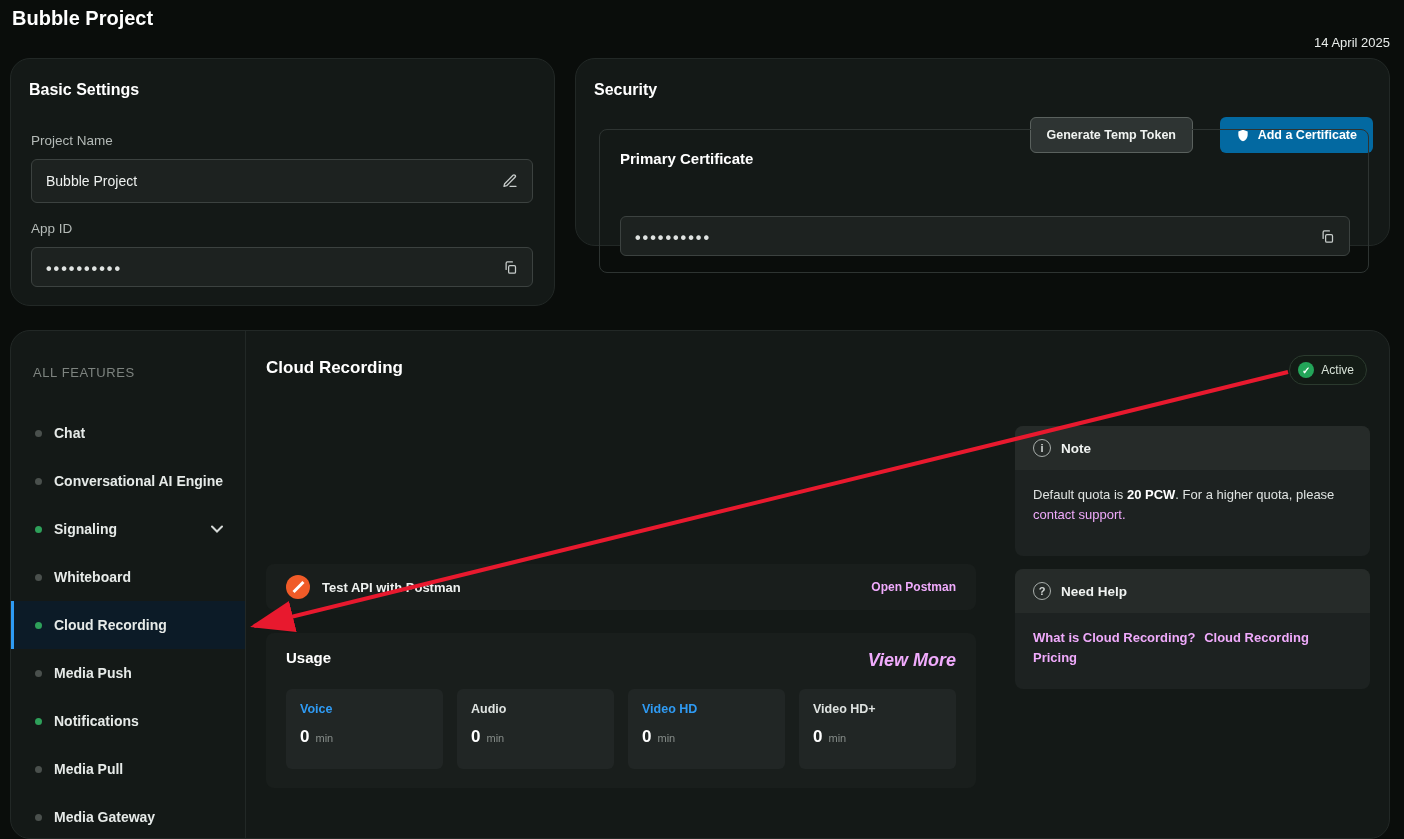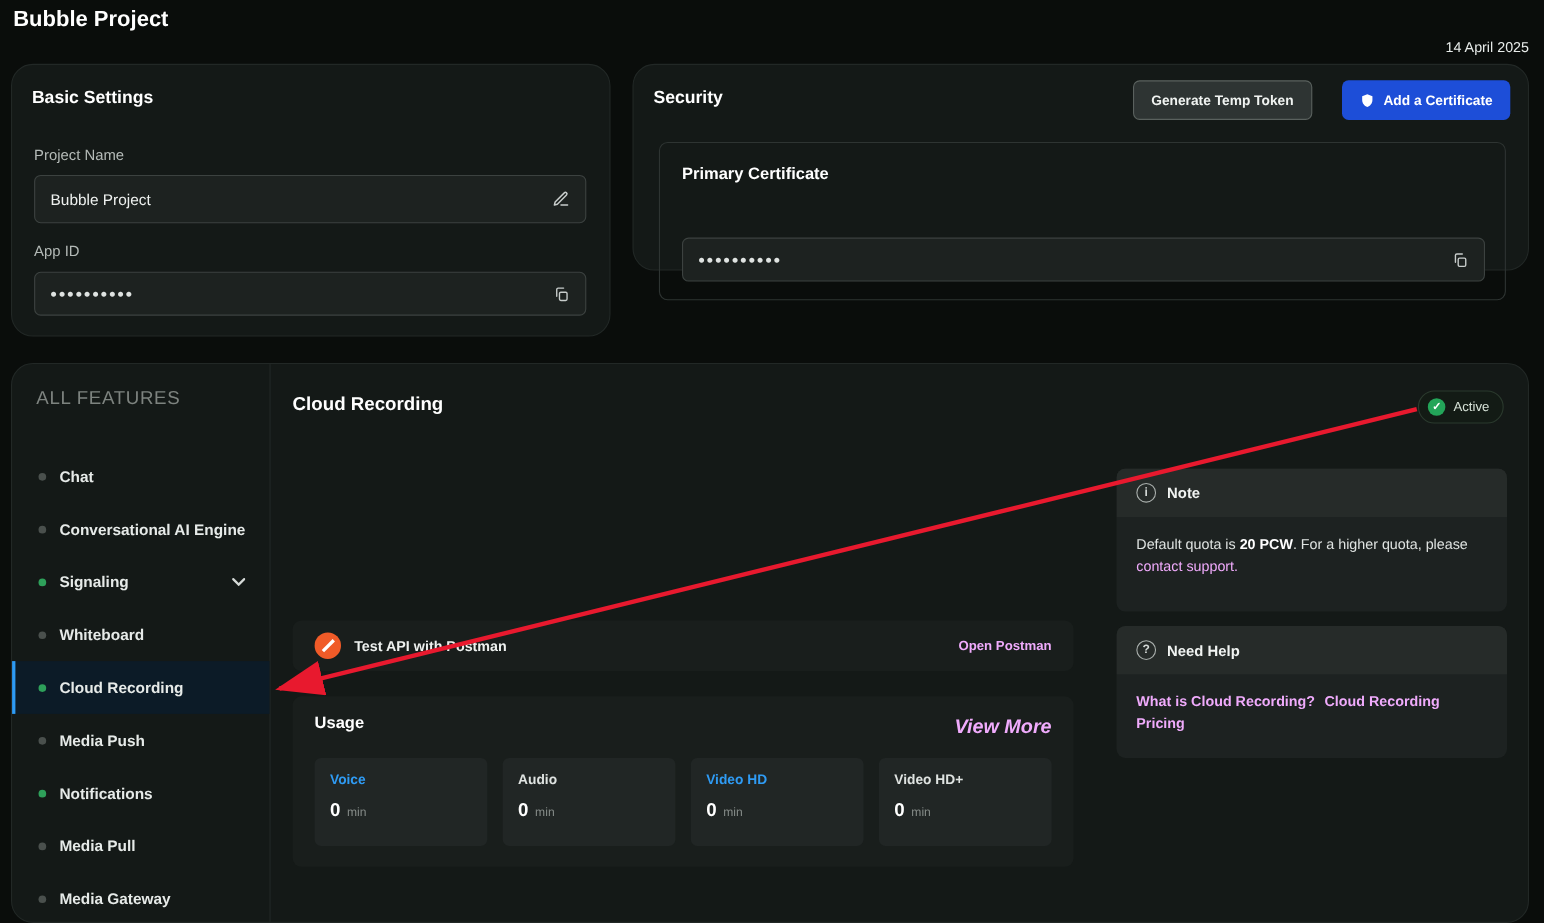--- a/index.html
+++ b/index.html
@@ -35,38 +35,38 @@
   .input {
     position:absolute; left:20px; width:502px;
     background:#1d2220; border:1px solid #3c4240; border-radius:6px;
     display:flex; align-items:center; padding:0 14px; cursor:text;
   }
   .input-project { top:100px; height:44px; font-size:14px; color:#eef1ef; }
   .input-appid { top:188px; height:40px; }
   .masked { font-size:16px; font-weight:700; letter-spacing:2px; color:#dfe3e1; line-height:1; transform:translateY(2px); }
   .input .trail-icon { margin-left:auto; display:flex; align-items:center; cursor:pointer; }
 
-  .btn { border:none; border-radius:6px; font-family:"Liberation Sans",sans-serif; font-weight:700; cursor:pointer; display:flex; align-items:center; justify-content:center; gap:8px; }
+  .btn { border:none; border-radius:6px; font-family:"Liberation Sans",sans-serif; font-weight:700; cursor:pointer; display:flex; align-items:center; justify-content:center; gap:8px;margin-top:44px; }
   .btn-gray {
     position:absolute; right:196px; top:14px; height:36px; padding:0 16px;
     background:#2e3433; border:1px solid #5a615e; color:#f0f3f1; font-size:12.5px;
   }
-  .btn-green { background:#1d4ed8; color:#ffffff; }
+  .btn-green { background:#0369a1; color:#ffffff; }
   .btn-addcert { position:absolute; right:16px; top:14px; height:36px; padding:0 16px; font-size:12.5px; }
 
   .cert-panel {
     position:absolute; left:23px; top:70px; width:770px; height:144px;
     border:1px solid #2e3432; border-radius:8px;
   }
   .cert-title { position:absolute; left:20px; top:20px; font-size:15px; font-weight:700; color:#ffffff; }
   .input-cert { top:86px; width:730px; height:40px; }
 
   
   .sidebar { position:absolute; left:0; top:0; bottom:0; width:235px; border-right:1px solid #222826; }
-  .sb-title { position:absolute; left:22px; top:21px; font-size:17px; letter-spacing:0.6px; color:#7d837f; }
+  .sb-title { position:absolute; left:22px; top:34px; font-size:13px; letter-spacing:0.6px; color:#7d837f; }
   .sb-items { position:absolute; left:0; top:78px; width:100%; }
   .sb-item { height:48px; display:flex; align-items:center; gap:12px; padding-left:24px; cursor:pointer; }
   .sb-item .dot { width:7px; height:7px; border-radius:50%; background:#4a504d; flex:none; }
   .sb-item .dot.green { background:#2ea05a; }
   .sb-label { font-size:14px; font-weight:600; color:#e6eae8; white-space:nowrap; }
   .sb-item.selected { background:#0c1b27; border-left:3px solid #2e9bf4; padding-left:21px; }
   .sb-chevron { margin-left:auto; margin-right:22px; display:flex; align-items:center; }
 
   .main { position:absolute; left:235px; top:0; right:0; bottom:0; }
   .main-title { position:absolute; left:20px; top:27px; font-size:17px; font-weight:700; color:#ffffff; }

